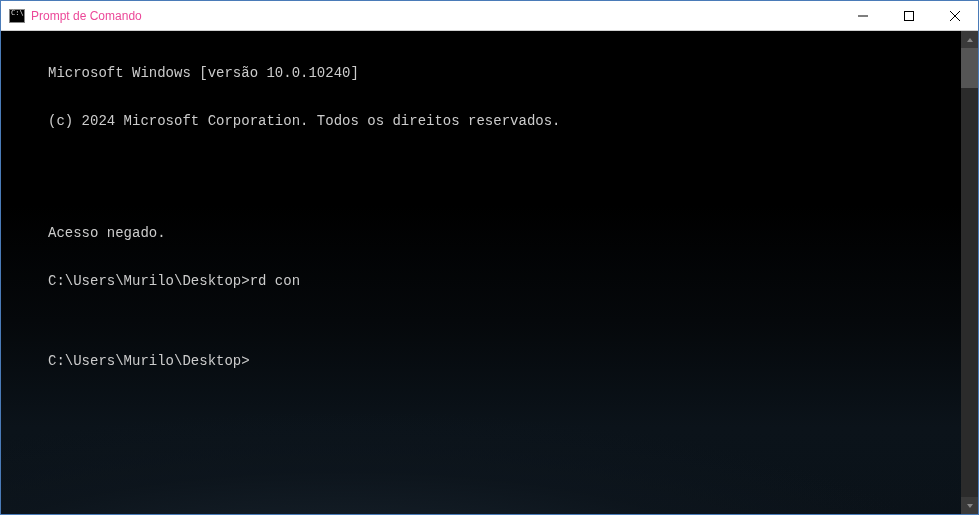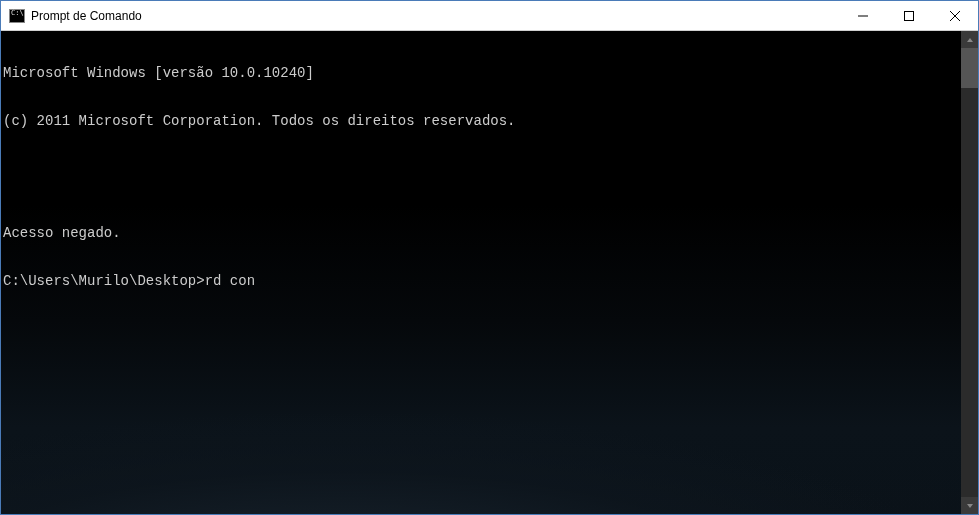--- a/index.html
+++ b/index.html
@@ -34,21 +34,21 @@
     .titlebar-icon {
       width: 16px;
       height: 16px;
       margin-right: 6px;
       display: inline-flex;
       align-items: center;
       justify-content: center;
     }
     .titlebar-title {
       font-size: 12px;
-      color: #000000;
+      color: #ec4899;
       flex: 1;
     }
     .window-controls {
       display: flex;
       height: 100%;
     }
     .win-btn {
       width: 46px;
       height: 29px;
       display: flex;
@@ -84,20 +84,21 @@
       padding: 2px 2px;
       font-family: Consolas, "Courier New", monospace;
       font-size: 14px;
       line-height: 16px;
       color: #cccccc;
       white-space: pre;
       overflow: hidden;
     }
     .terminal .line {
       display: block;
+      margin-left: 45px;
     }
     .scrollbar {
       width: 17px;
       background: #2b2b2b;
       position: relative;
       flex-shrink: 0;
     }
     .scroll-btn {
       width: 17px;
       height: 17px;
@@ -161,26 +162,27 @@
             <line x1="0" y1="0" x2="10" y2="10" stroke="#000" stroke-width="1"></line>
             <line x1="10" y1="0" x2="0" y2="10" stroke="#000" stroke-width="1"></line>
           </svg>
       </button>
     </div>
   </div>
   <div class="terminal-wrap">
     <div class="terminal-bg"></div>
     <div class="terminal">
       <span class="line">Microsoft Windows [versão 10.0.10240]</span>
-      <span class="line">(c) 2011 Microsoft Corporation. Todos os direitos reservados.</span>
+      <span class="line">(c) 2024 Microsoft Corporation. Todos os direitos reservados.</span>
       <span class="line"></span>
       <span class="line"></span>
       <span class="line">Acesso negado.</span>
       <span class="line">C:\Users\Murilo\Desktop&gt;rd con</span>
       <span class="line"></span>
+      <span class="line">C:\Users\Murilo\Desktop&gt;</span>
     </div>
     <div class="scrollbar">
       <div class="scroll-btn up">
         <svg viewBox="0 0 8 8">
             <polygon points="4,2 7,6 1,6"></polygon>
           </svg>
       </div>
       <div class="scroll-thumb"></div>
       <div class="scroll-btn down">
         <svg viewBox="0 0 8 8">

